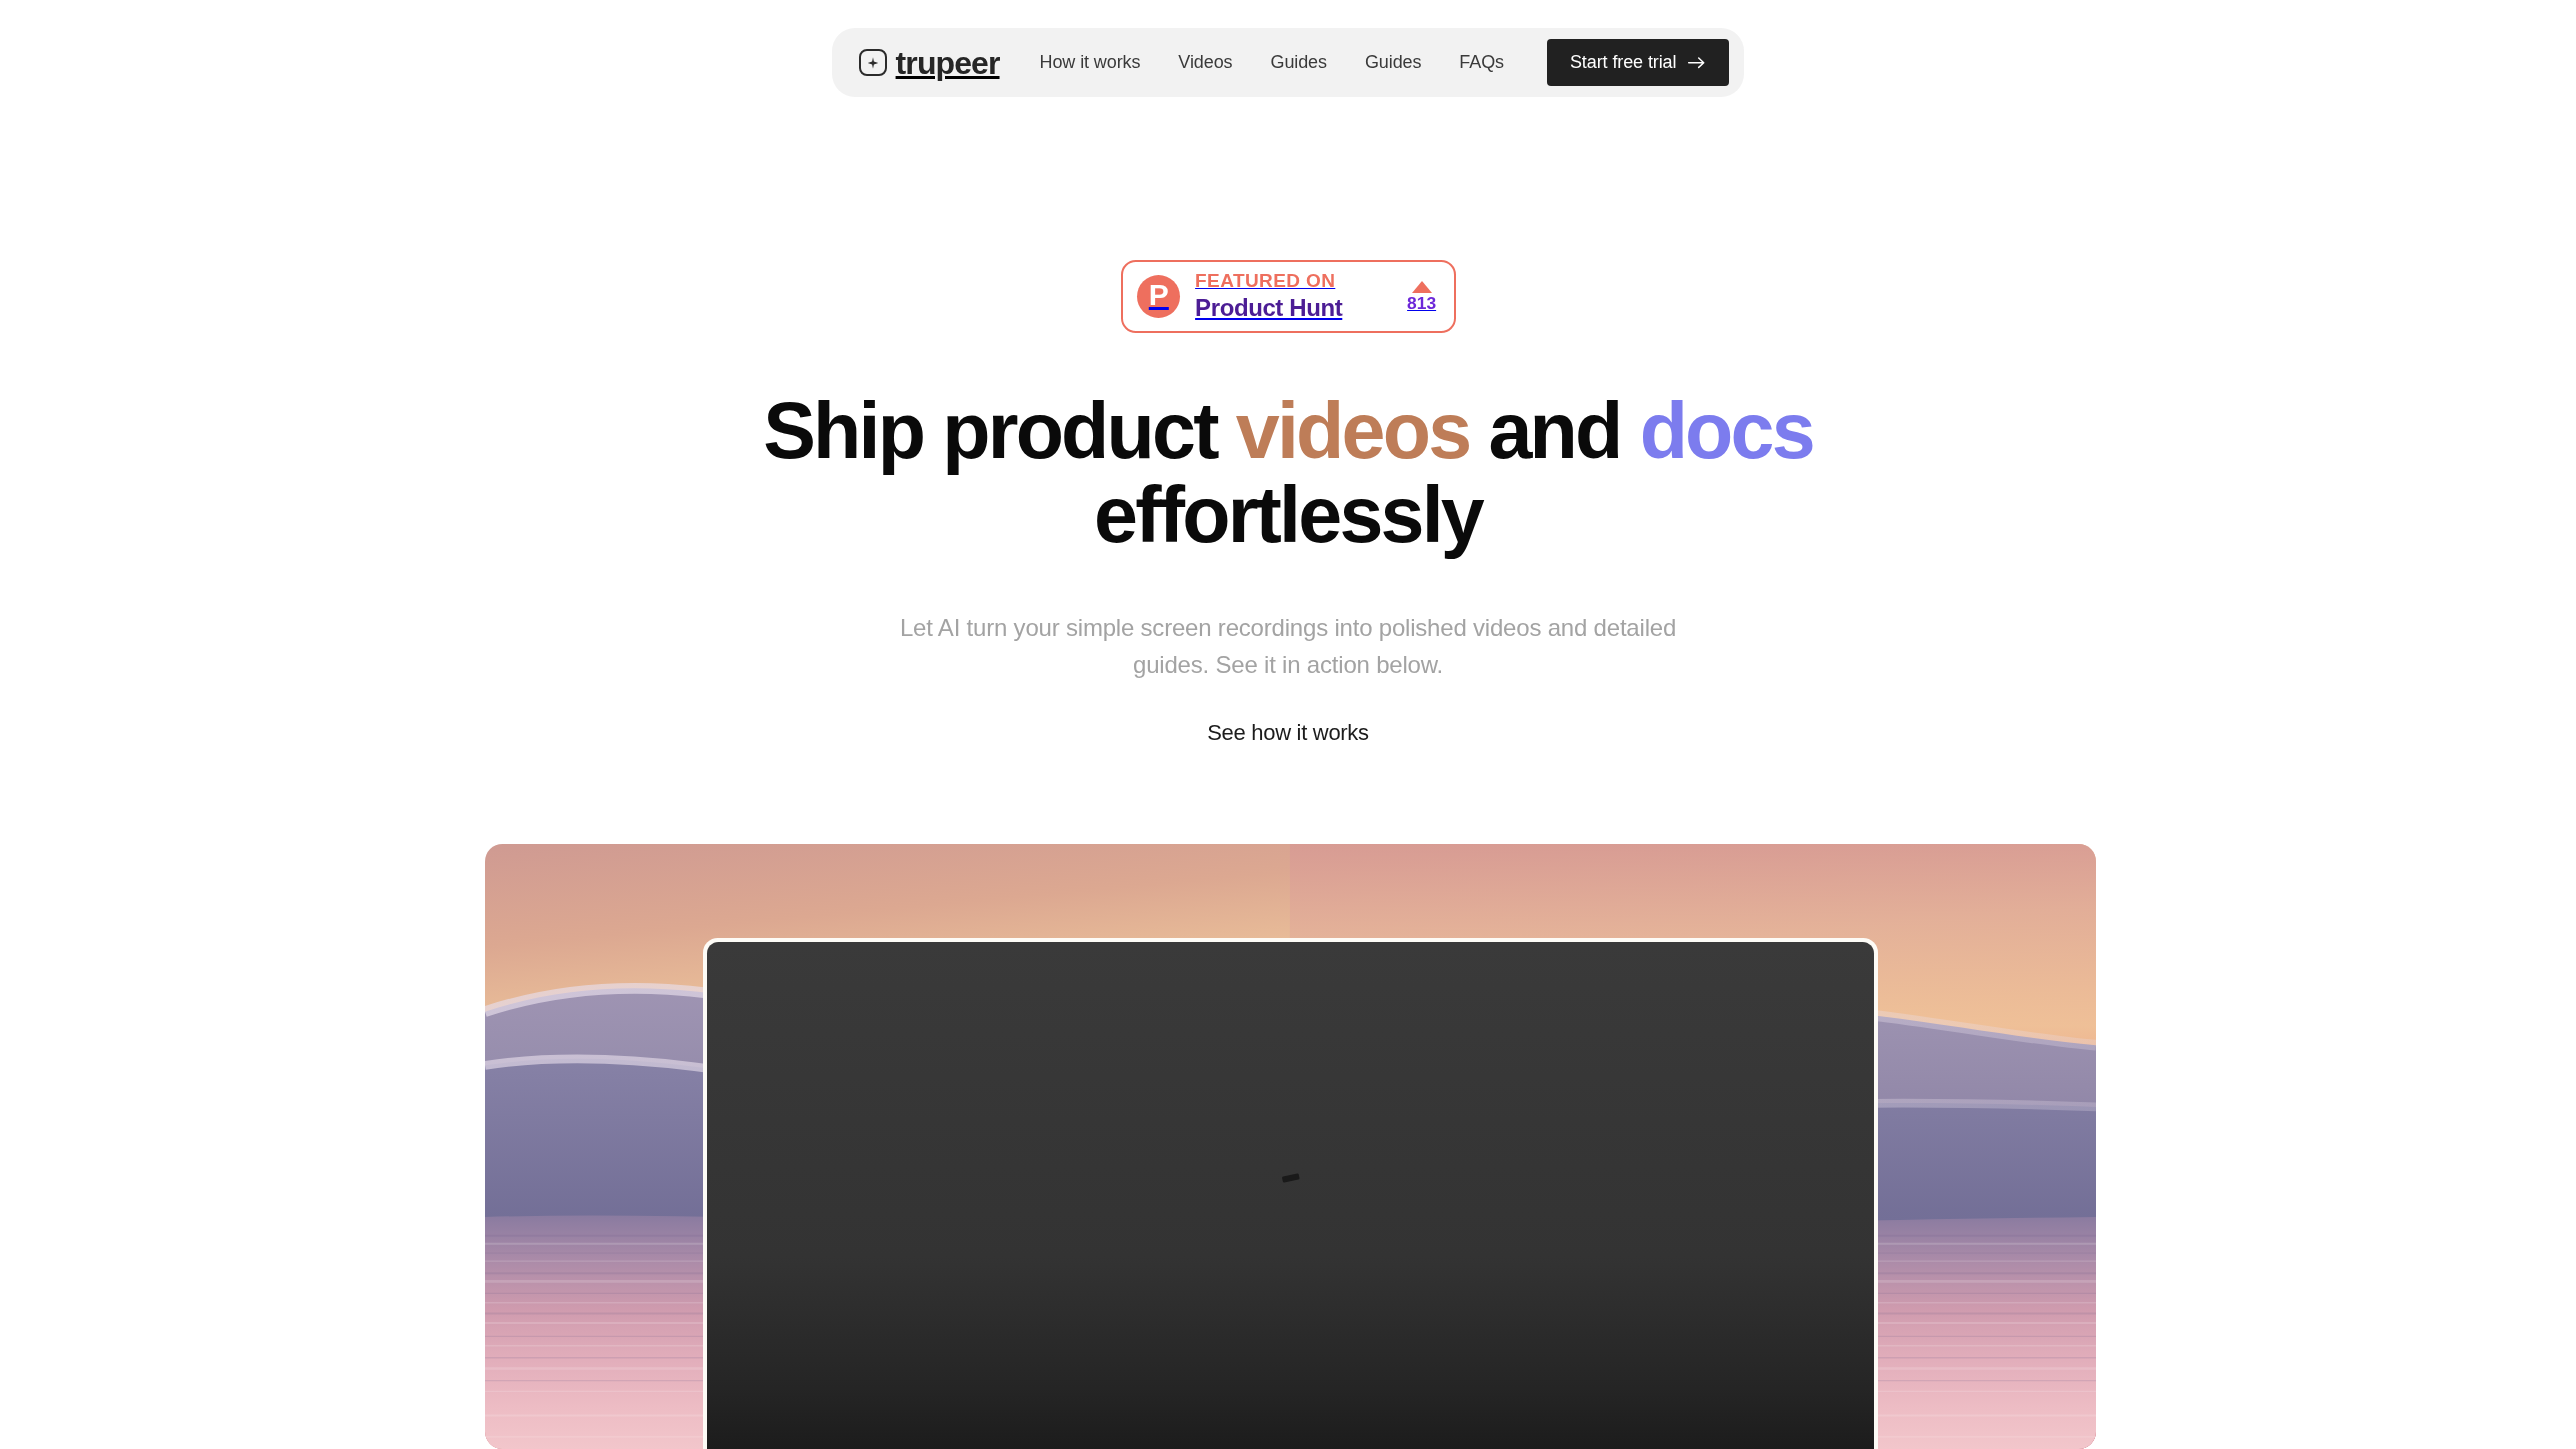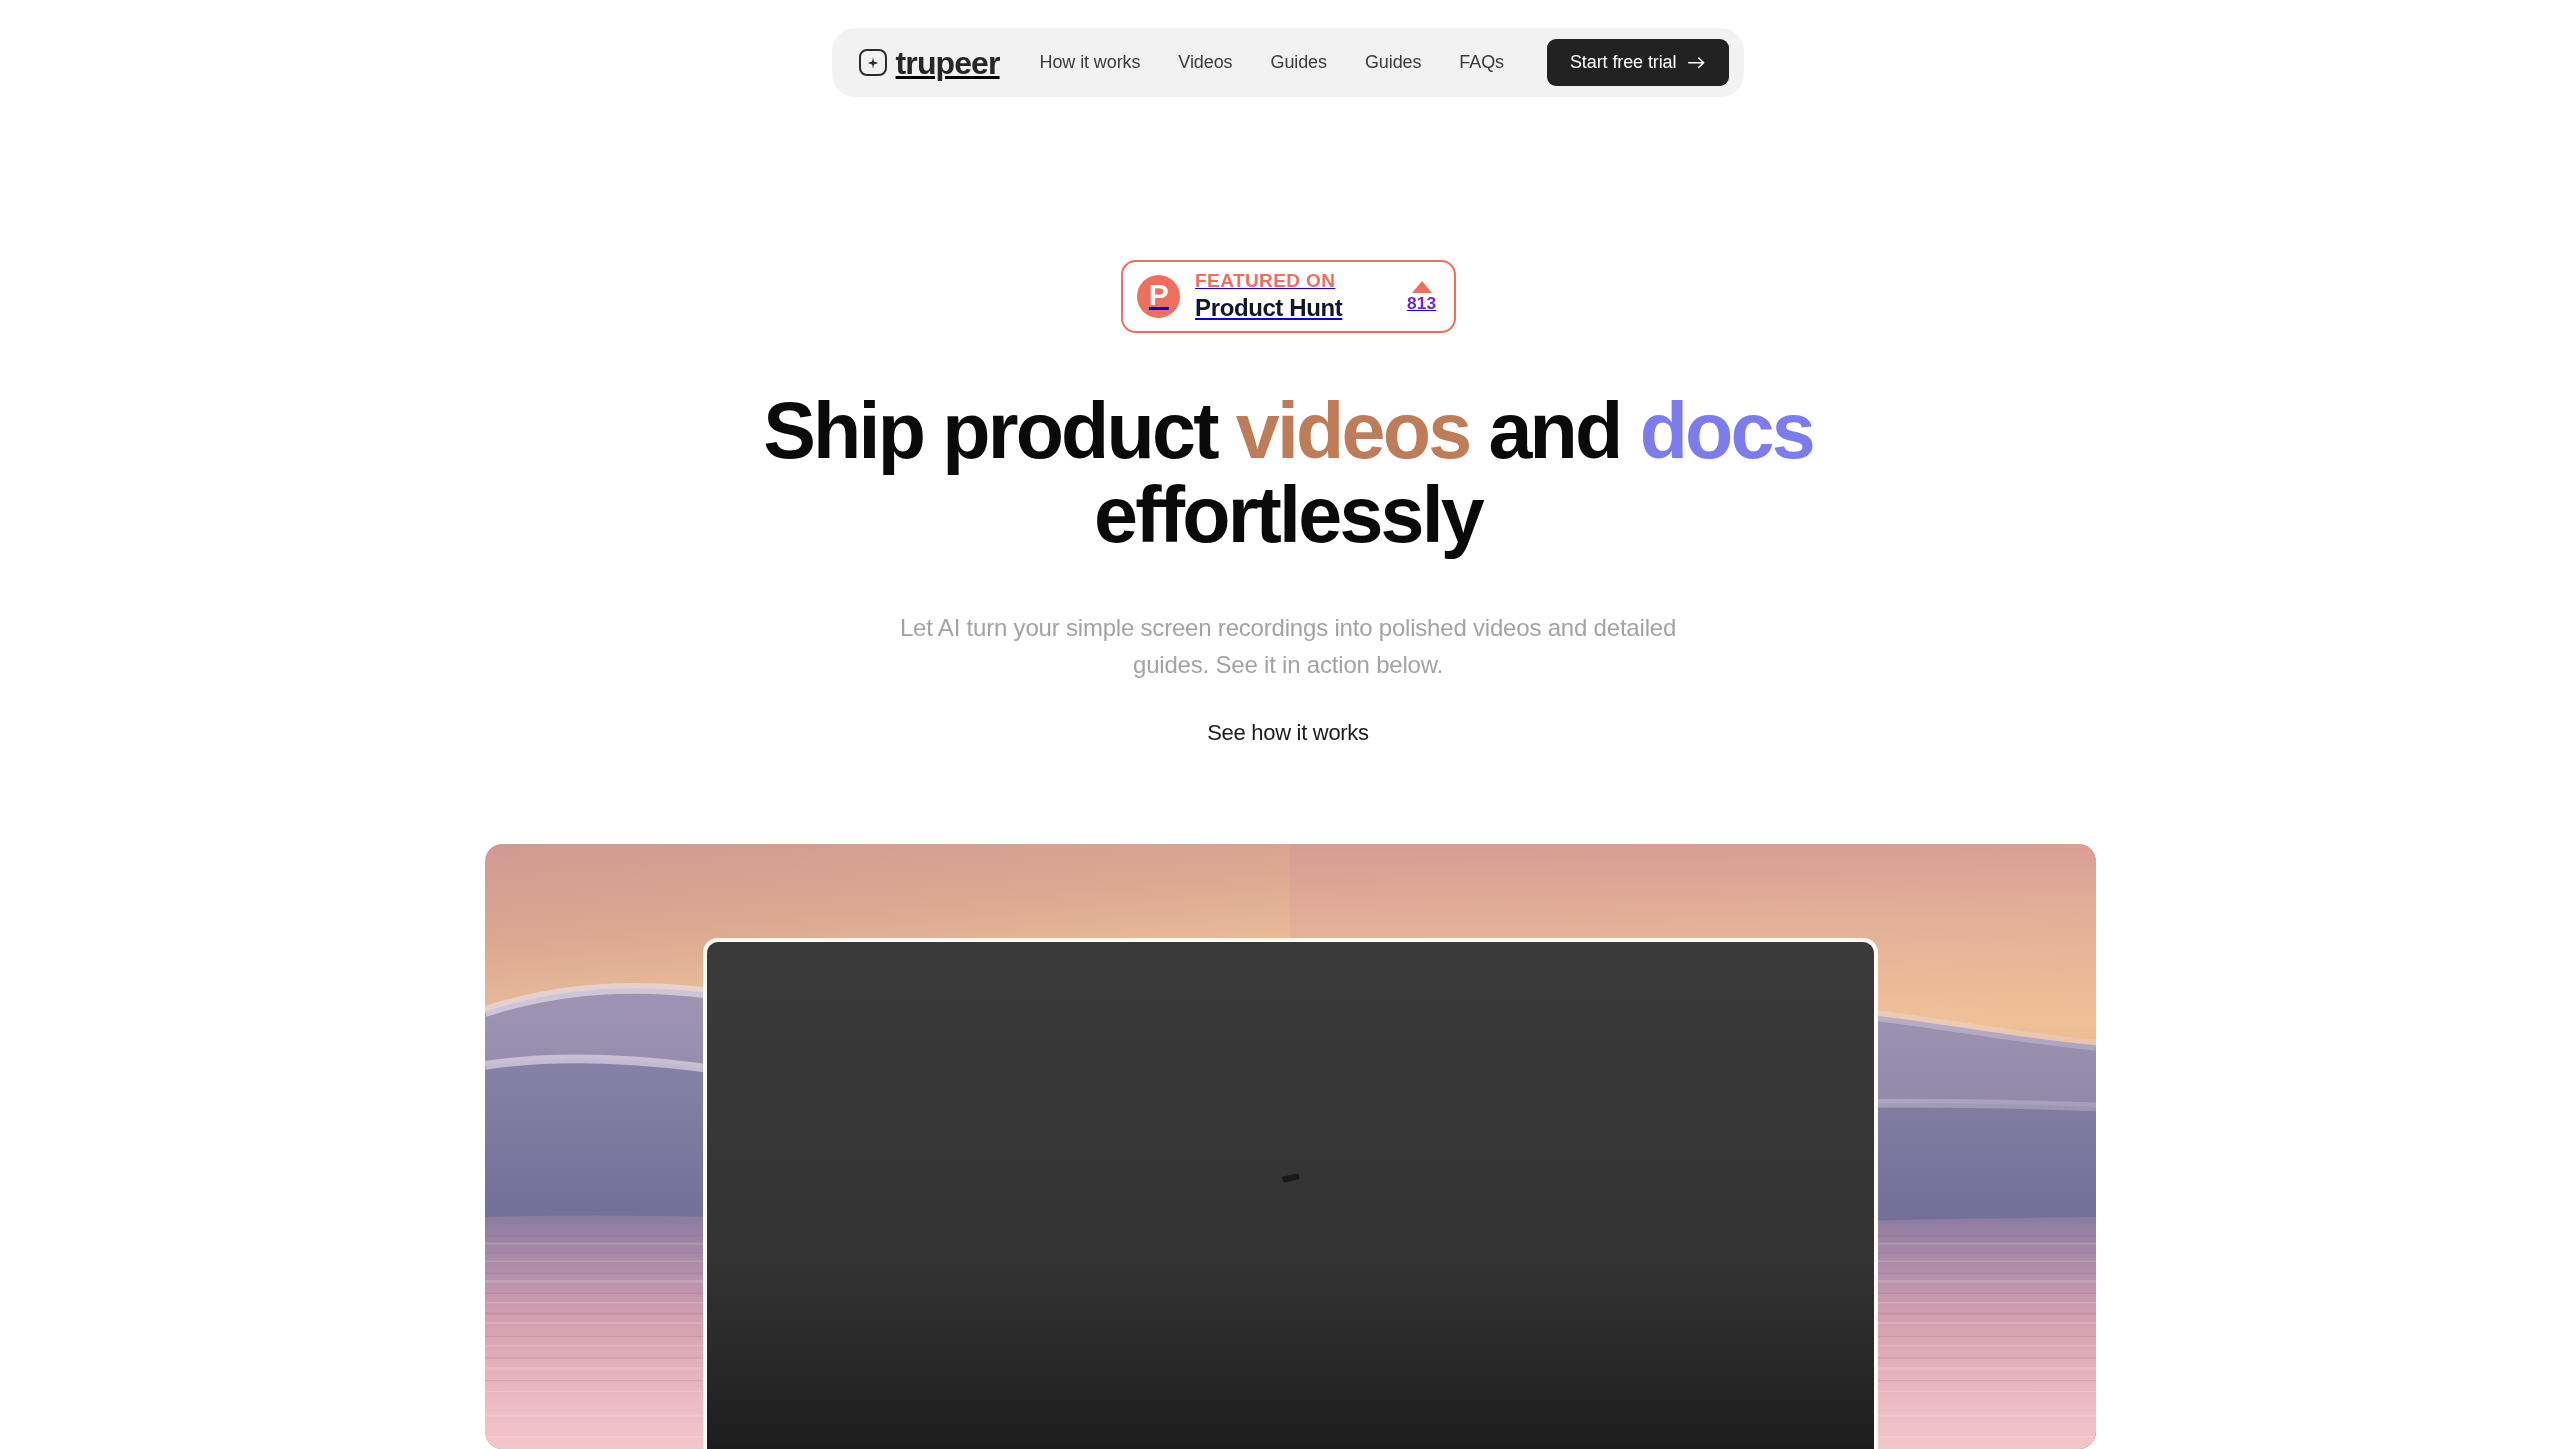--- a/index.html
+++ b/index.html
@@ -35,21 +35,21 @@
   }
   .nav-links{ display:flex; align-items:center; gap:38px; }
   .nav-link{
     font-size:18px; color:#3A3A3A; text-decoration:none;
     white-space:nowrap; letter-spacing:-0.1px;
   }
   .nav-cta{
     margin-left:43px;
     display:flex; align-items:center; gap:12px;
     background:#212121; color:#FFFFFF;
-    border:none; border-radius:9px;
+    border:none; border-radius:4px;
     padding:13.4px 23px;
     font-size:18px; font-family:inherit;
     letter-spacing:-0.1px; cursor:pointer;
     white-space:nowrap;
   }
   .nav-cta .arrow{ display:flex; align-items:center; }
 
   
   .ph-wrap{
     position:absolute; top:260px; left:0; width:100%;
@@ -69,21 +69,21 @@
     display:flex; align-items:center; justify-content:center;
     color:#FFFFFF; font-size:30px; font-weight:700;
     line-height:1; padding-bottom:2.7px;
   }
   .ph-text{ display:flex; flex-direction:column; justify-content:center; flex:1; }
   .ph-sub{
     font-size:19px; font-weight:700; color:#EE6F5E;
     letter-spacing:0.4px; line-height:1.1;
   }
   .ph-title{
-    font-size:24px; font-weight:700; color:#0f172a;
+    font-size:24px; font-weight:700; color:#4c1d95;
     letter-spacing:-0.4px; line-height:1.15; margin-top:1.3px;
   }
   .ph-votes{ display:flex; flex-direction:column; align-items:center; gap:2px; }
   .ph-caret{
     width:0;height:0;
     border-left:10px solid transparent;
     border-right:10px solid transparent;
     border-bottom:12px solid #EE6F5E;
   }
   .ph-count{ font-size:17.4px; font-weight:700; color:#6d28d9; line-height:1; }

